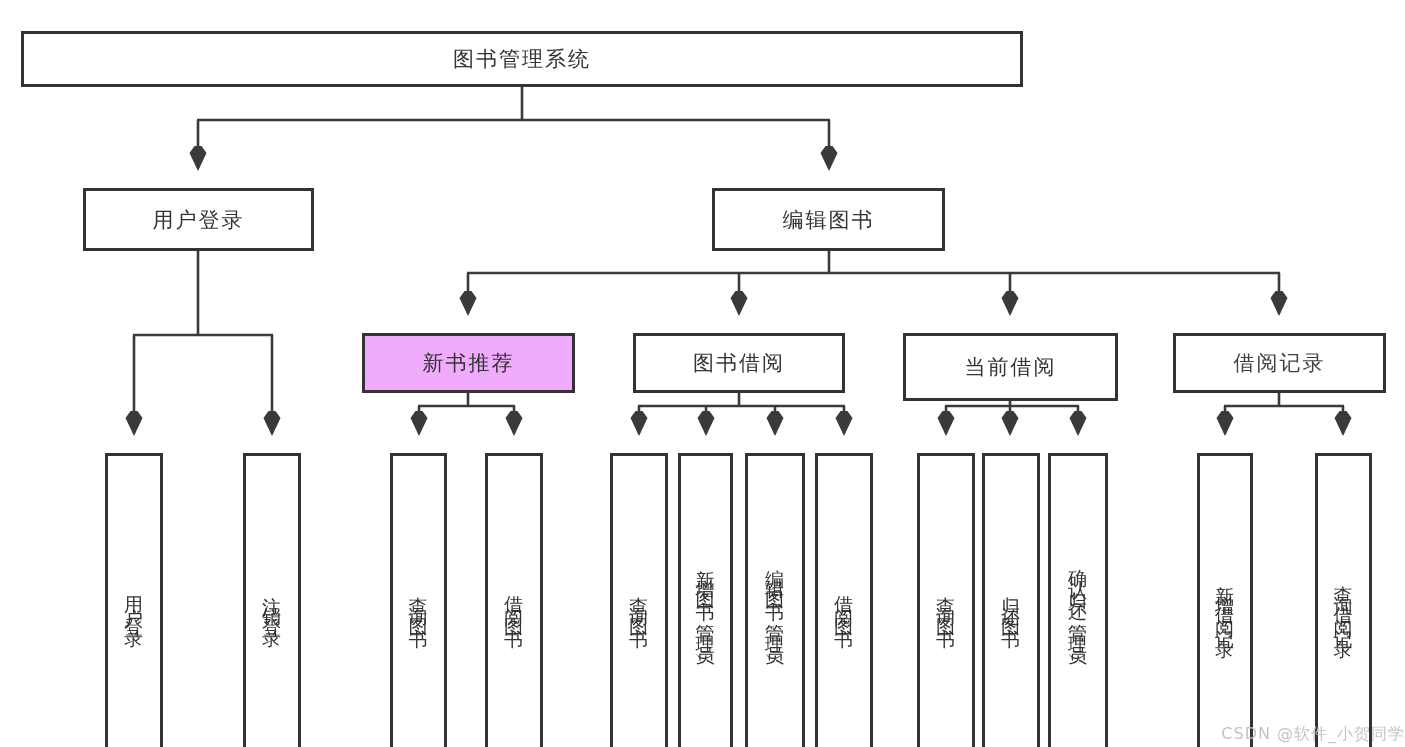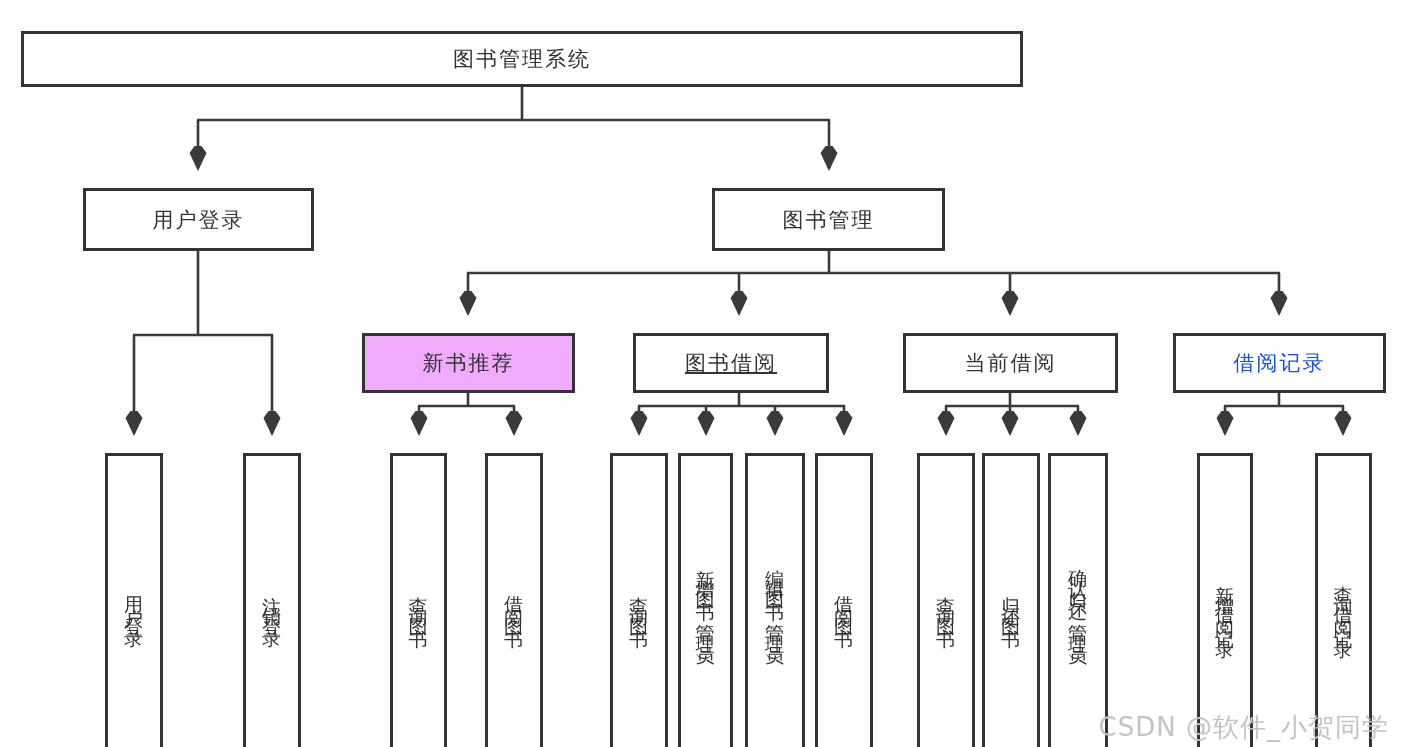--- a/index.html
+++ b/index.html
@@ -26,23 +26,23 @@
   .node.vertical span {
     writing-mode:vertical-rl;
     text-orientation:mixed;
     font-size:19px;
     letter-spacing:11px;
     line-height:1;
     white-space:nowrap;
   }
   .watermark {
     position:absolute;
-    right:16px; bottom:2px;
+    right:0; bottom:2px;
     z-index:3;
-    font-size:26px;
+    font-size:16px;
     letter-spacing:1px;
     color:#c3c3c3;
     white-space:nowrap;
   }
 </style>
 </head>
 <body>
 
 <div class="canvas">
   <svg id="connector-layer" width="1405" height="747">
@@ -100,33 +100,33 @@
       <polygon points="1343,436 1334.5,418 1339.5,411 1346.5,411 1351.5,418" fill="#3a3a3a"></polygon>
     </svg>
   <div id="nodes-layer">
       <div class="node horizontal" style="left: 21px; top: 13px; width: 1002px; height: 56px; border-color: rgb(51, 51, 51); background: rgb(255, 255, 255);">
         <span style="color: rgb(51, 51, 51);">图书管理系统</span>
       </div>
       <div class="node horizontal" style="left: 83px; top: 170px; width: 231px; height: 63px; border-color: rgb(51, 51, 51); background: rgb(255, 255, 255);">
         <span style="color: rgb(51, 51, 51);">用户登录</span>
       </div>
       <div class="node horizontal" style="left: 712px; top: 170px; width: 233px; height: 63px; border-color: rgb(51, 51, 51); background: rgb(255, 255, 255);">
-        <span style="color: rgb(51, 51, 51);">图书管理</span>
+        <span style="color: rgb(51, 51, 51);">编辑图书</span>
       </div>
       <div class="node horizontal" style="left: 362px; top: 315px; width: 213px; height: 60px; border-color: rgb(51, 51, 51); background: #f0abfc;">
         <span style="color: rgb(51, 51, 51);">新书推荐</span>
       </div>
-      <div class="node horizontal" style="left: 633px; top: 315px; width: 196px; height: 60px; border-color: rgb(51, 51, 51); background: rgb(255, 255, 255); text-decoration: underline;">
+      <div class="node horizontal" style="left: 633px; top: 315px; width: 212px; height: 60px; border-color: rgb(51, 51, 51); background: rgb(255, 255, 255);">
         <span style="color: rgb(51, 51, 51);">图书借阅</span>
       </div>
-      <div class="node horizontal" style="left: 903px; top: 315px; width: 215px; height: 60px; border-color: rgb(51, 51, 51); background: rgb(255, 255, 255);">
+      <div class="node horizontal" style="left: 903px; top: 315px; width: 215px; height: 68px; border-color: rgb(51, 51, 51); background: rgb(255, 255, 255);">
         <span style="color: rgb(51, 51, 51);">当前借阅</span>
       </div>
       <div class="node horizontal" style="left: 1173px; top: 315px; width: 213px; height: 60px; border-color: rgb(51, 51, 51); background: rgb(255, 255, 255);">
-        <span style="color: #1d4ed8; text-align: right;">借阅记录</span>
+        <span style="color: #404040; text-align: right;">借阅记录</span>
       </div>
       <div class="node vertical" style="left: 105px; top: 435px; width: 58px; height: 300px; border-color: rgb(51, 51, 51); background: rgb(255, 255, 255);">
         <span style="color: rgb(51, 51, 51);">用户登录</span>
       </div>
       <div class="node vertical" style="left: 243px; top: 435px; width: 58px; height: 300px; border-color: rgb(51, 51, 51); background: rgb(255, 255, 255);">
         <span style="color: rgb(51, 51, 51);">注销登录</span>
       </div>
       <div class="node vertical" style="left: 390px; top: 435px; width: 57px; height: 300px; border-color: rgb(51, 51, 51); background: rgb(255, 255, 255);">
         <span style="color: rgb(51, 51, 51);">查询图书</span>
       </div>

